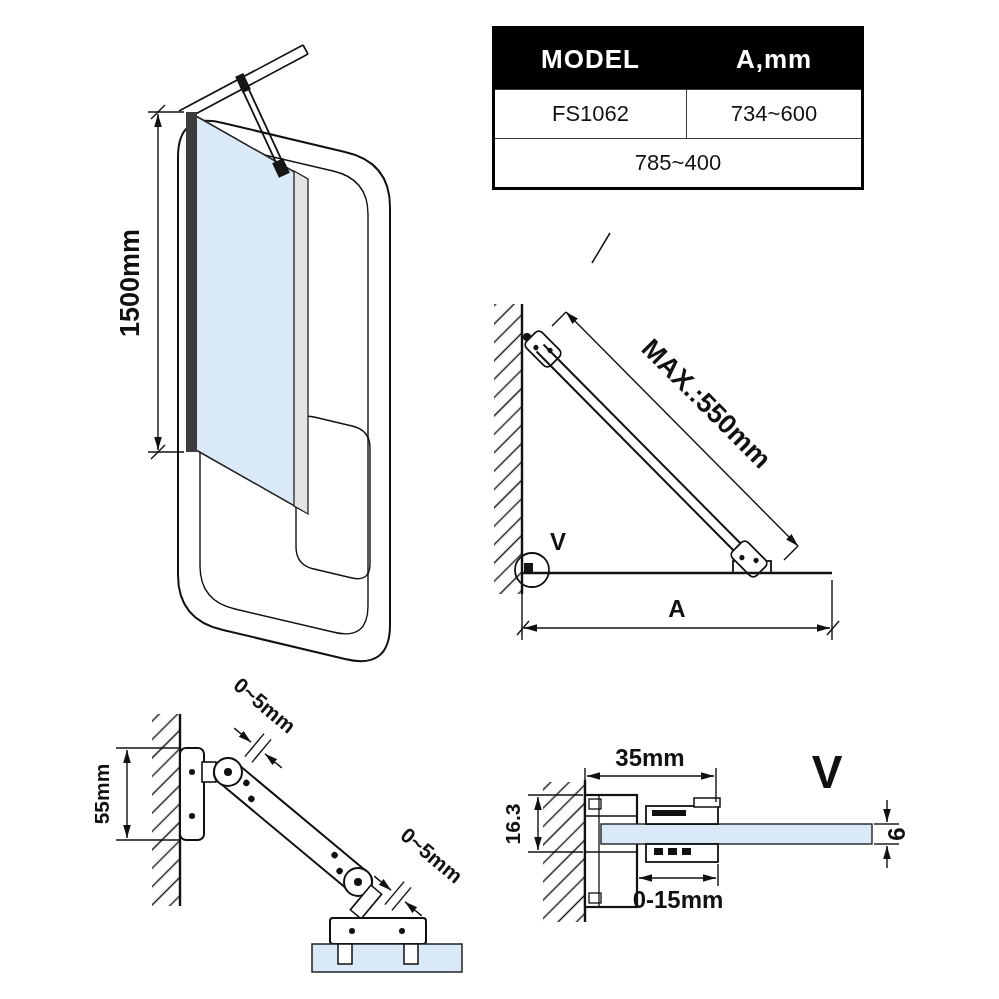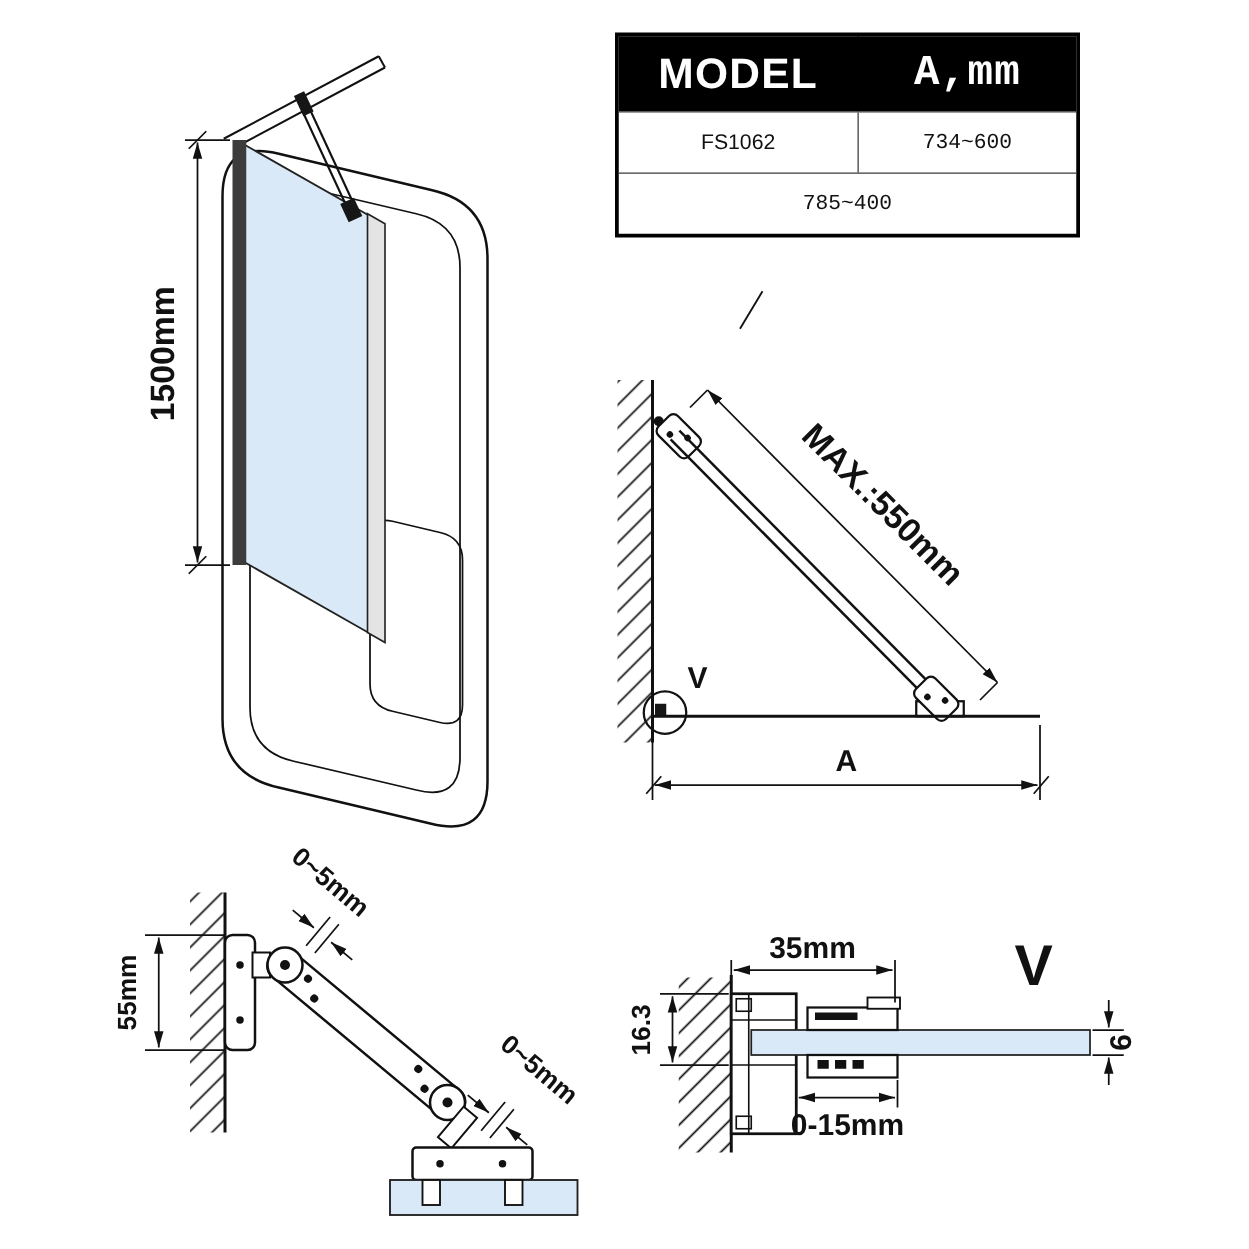--- a/index.html
+++ b/index.html
@@ -8,24 +8,24 @@
   svg text{fill:#111;stroke:none;font-family:"Liberation Sans",sans-serif;}
   .dl-xl{font-size:27px;font-weight:bold;}
   .dl-lg{font-size:24px;font-weight:bold;}
   .dl-md{font-size:21px;font-weight:bold;}
   .v-title{font-size:46px;font-weight:bold;}
   .model-table{position:absolute;left:492px;top:26px;width:372px;border:3px solid #000;background:#fff;box-sizing:border-box;}
   .mt-header{display:flex;background:#000;color:#fff;height:60px;}
   .mt-row{display:flex;height:48px;border-top:1px solid #3a3a3a;}
   .mt-cell{display:flex;align-items:center;justify-content:center;}
   .mt-col1{width:192px;box-sizing:border-box;border-right:1px solid #3a3a3a;}
-  .mt-col2{flex:1;font-family:Liberation Mono, monospace;}
-  .mt-header .mt-cell{font-weight:bold;font-size:34px;letter-spacing:1px;text-align:right;}
+  .mt-col2{flex:1;}
+  .mt-header .mt-cell{font-weight:bold;font-size:26px;letter-spacing:1px;text-align:right;}
   .mt-header .mt-col1{border-right:1px solid #000;}
-  .mt-row .mt-cell{font-size:17px;color:#111;}
+  .mt-row .mt-cell{font-size:22px;color:#111;}
 </style>
 </head>
 <body>
 
 <div class="sheet">
 
 <svg width="999" height="999" viewBox="0 0 999 999">
   <defs>
     <marker id="arr" markerWidth="14" markerHeight="10" refX="13" refY="5" orient="auto-start-reverse" markerUnits="userSpaceOnUse">
       <path d="M0,1.2 L13,5 L0,8.8 Z" fill="#111"></path>

